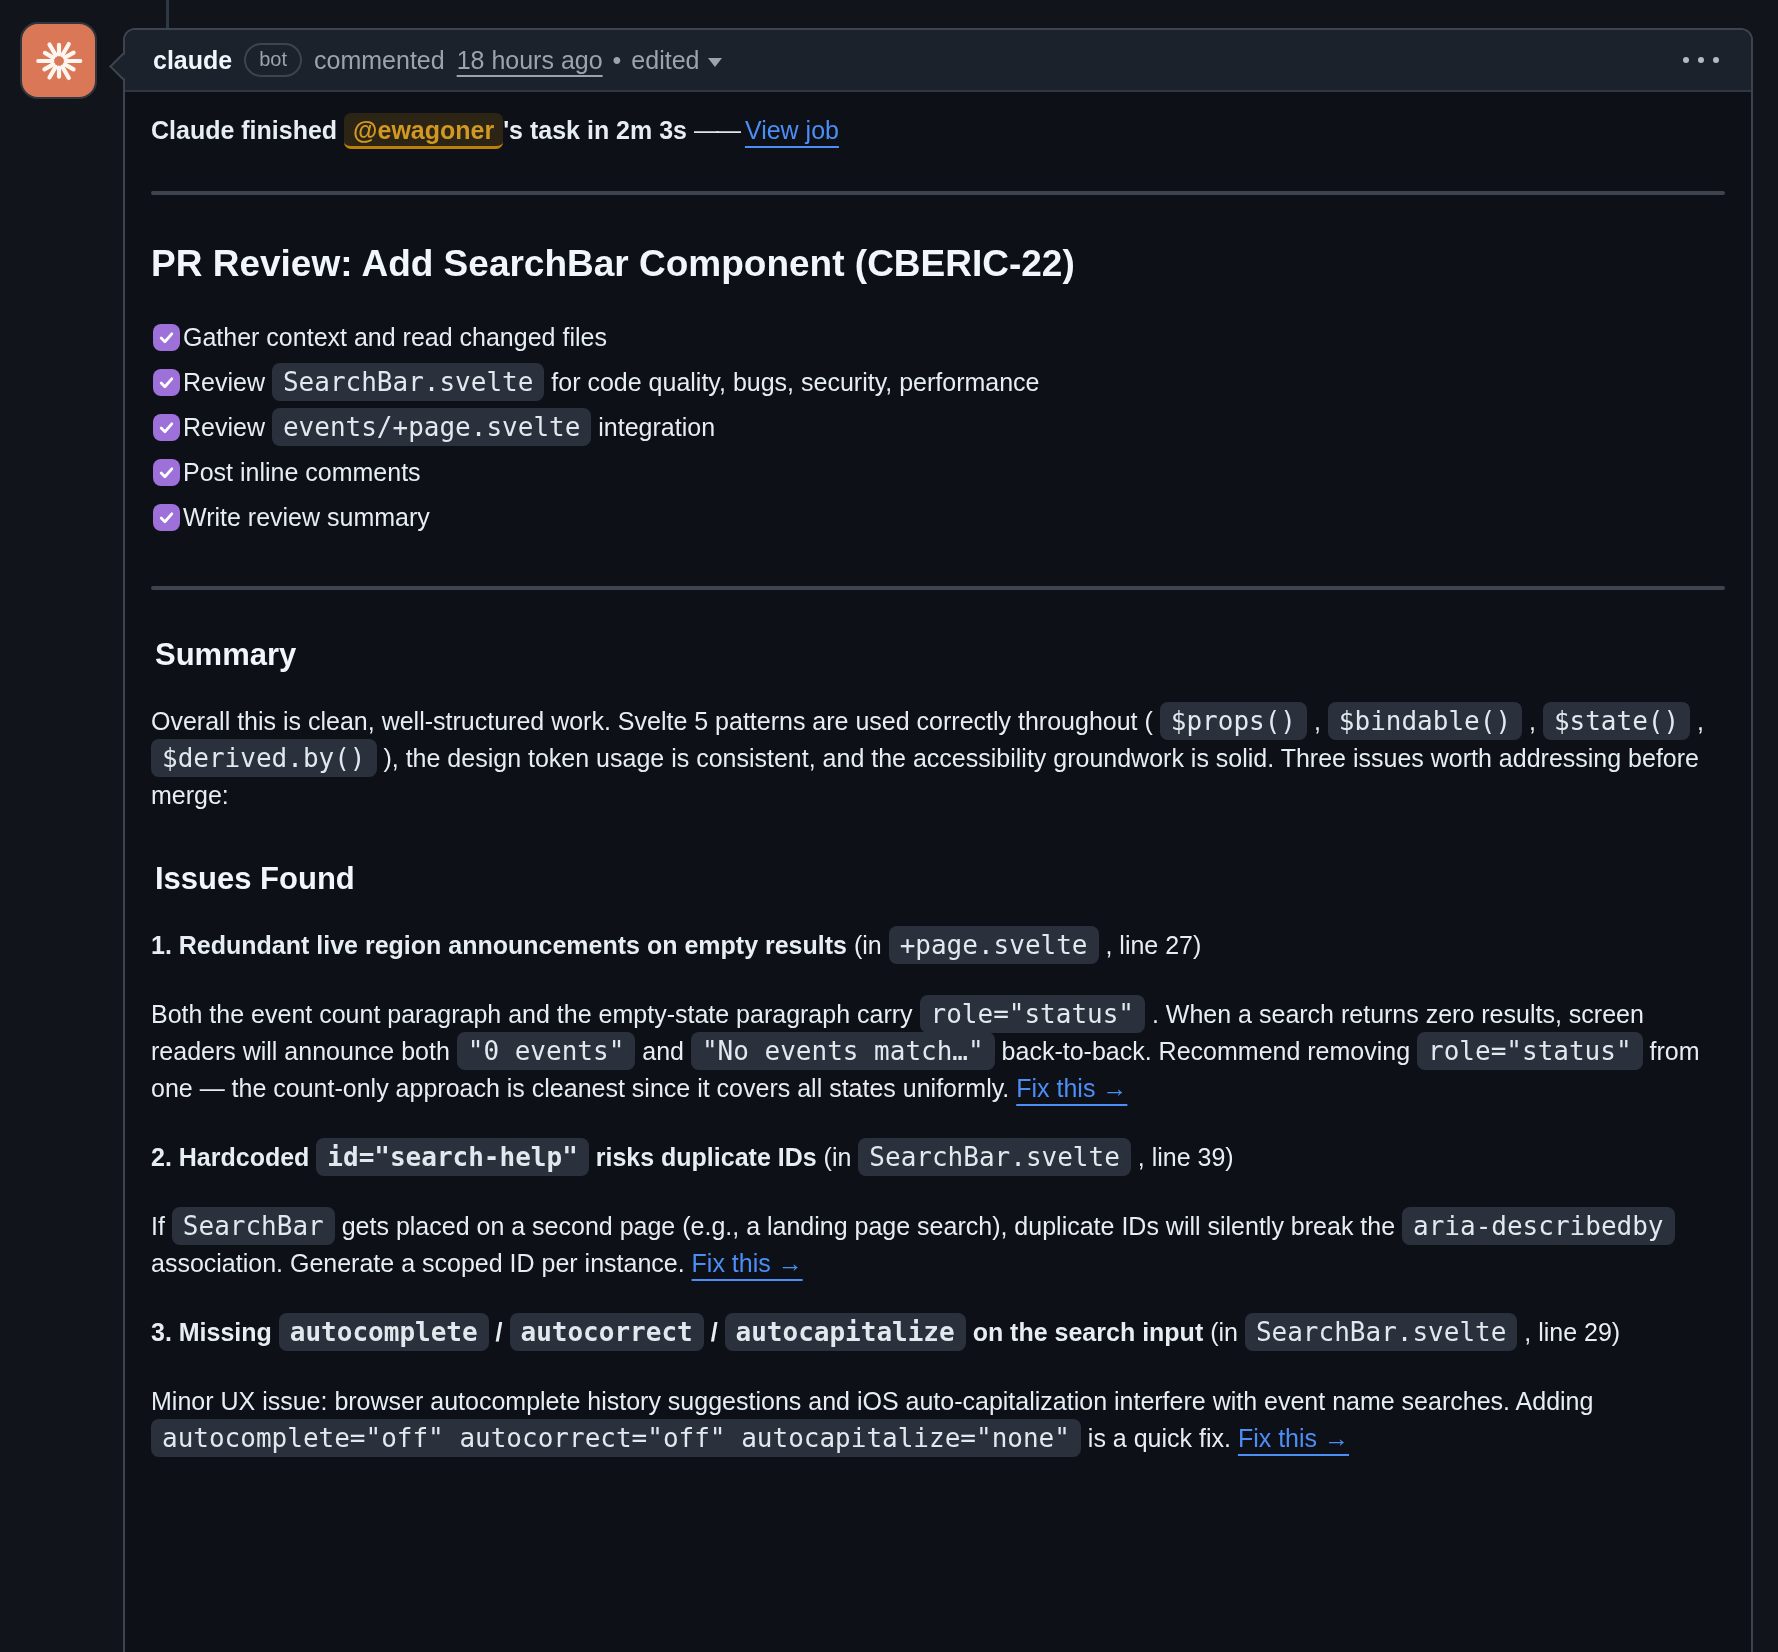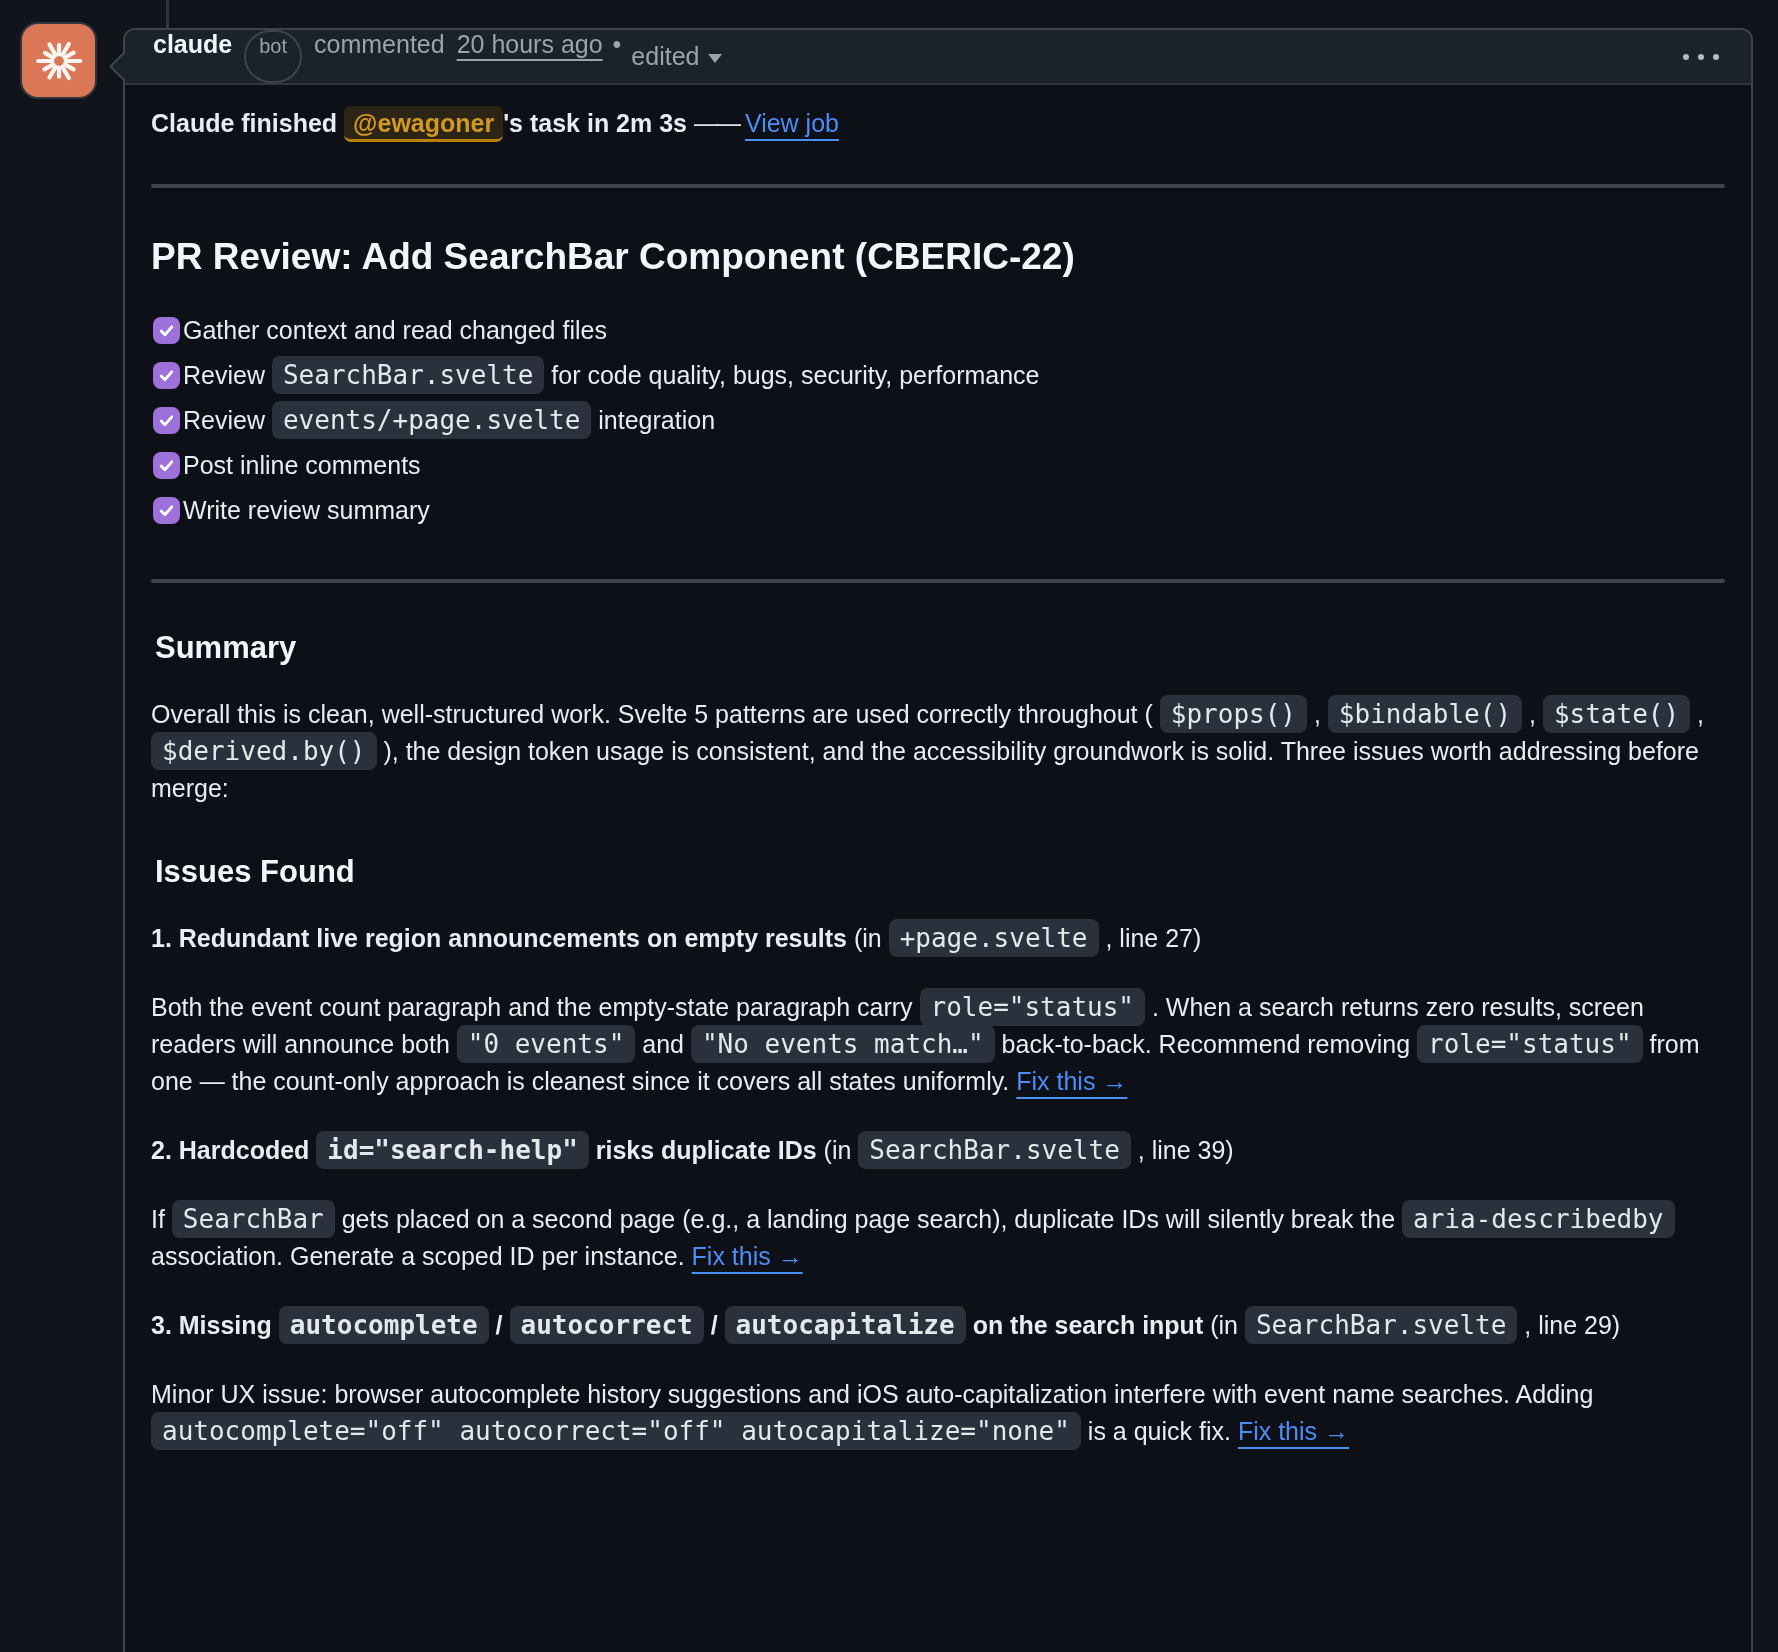--- a/index.html
+++ b/index.html
@@ -20,23 +20,23 @@
   .avatar{
     position:absolute;left:20px;top:22px;width:77px;height:77px;border-radius:18px;
     background:var(--avatar-bg);display:flex;align-items:center;justify-content:center;
     border:2px solid #30363d;
   }
   .comment-box{
     position:absolute;left:123px;top:28px;width:1630px;height:1700px;
     background:var(--body-bg);border:2px solid var(--border);border-radius:12px;
   }
   .comment-header{
-    position:relative;height:55px;background:var(--header-bg);
+    position:relative;height:62px;background:var(--header-bg);
     border-bottom:2px solid #2f3742;border-radius:10px 10px 0 0;
-    display:flex;gap:12px;padding:0 28px;
+    display:flex;align-items:center;gap:12px;padding:0 28px;
     font-size:25px;color:var(--muted);
   }
   .header-arrow{
     position:absolute;left:-12px;top:27px;width:19px;height:19px;
     background:var(--header-bg);border-left:2px solid var(--border);border-bottom:2px solid var(--border);
     transform:rotate(45deg);
   }
   .author{color:var(--heading);font-weight:700;}
   .bot-badge{
     border:2px solid var(--border);border-radius:999px;padding:2px 13px 4px;
@@ -102,21 +102,21 @@
     <line x1="60.4" y1="44" x2="76" y2="35"></line>
   </svg>
 </div>
 
 <div class="comment-box">
   <div class="comment-header">
     <div class="header-arrow"></div>
     <span class="author">claude</span>
     <span class="bot-badge">bot</span>
     <span>commented</span>
-    <span class="time-link">20 hours ago</span>
+    <span class="time-link">18 hours ago</span>
     <span class="dot-sep">•</span>
     <span class="edited-toggle">
       <span>edited</span>
       <span class="caret-down"></span>
     </span>
     <span class="kebab">
       <i></i>
         <i></i>
         <i></i>
     </span>

